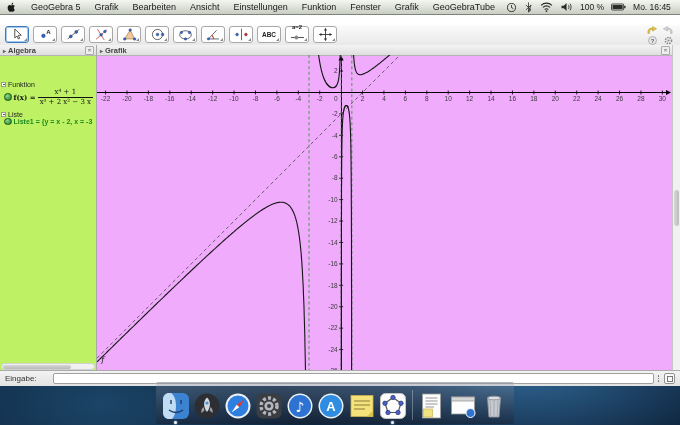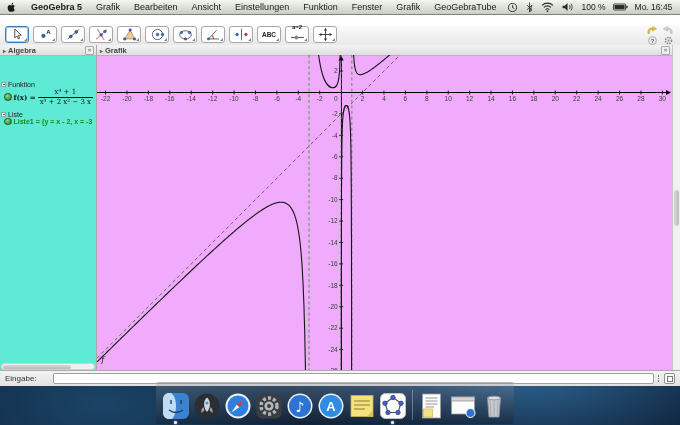--- a/index.html
+++ b/index.html
@@ -6,21 +6,21 @@
   .screen{position:relative;width:680px;height:425px;overflow:hidden;font-family:"Liberation Sans",sans-serif;background:#0a1f38;}
   .wallpaper{position:absolute;inset:0;background:
     radial-gradient(ellipse 420px 180px at 78% 88%, #2e6390 0%, rgba(30,70,110,0) 60%),
     radial-gradient(ellipse 500px 260px at 15% 95%, #1b4466 0%, rgba(20,50,80,0) 65%),
     linear-gradient(180deg,#0e2c4e 0%,#0a2240 55%,#061428 100%);}
   
   .menubar{position:absolute;top:0;left:0;right:0;height:14px;background:linear-gradient(#f4f6f1,#c9cec3);border-bottom:1px solid #7e837b;display:flex;align-items:center;font-size:9px;color:#1a1a1a;z-index:30;}
   .menubar .apple{padding:0 8px 0 7px;display:flex;align-items:center;cursor:default;}
   .menu-items{display:flex;height:100%;align-items:center;}
   .menu-item{padding:0 7px;line-height:14px;white-space:nowrap;}
-  .menu-item.app{font-weight:bold;}
+  .menu-item.app{font-weight:normal;}
   .menu-status{margin-left:auto;display:flex;align-items:center;height:100%;}
   .status-icon{padding:0 4px;display:flex;align-items:center;}
   .status-text{padding:0 3px;font-size:8.5px;white-space:nowrap;}
   
   .window{position:absolute;top:14px;left:0;width:680px;height:372px;background:#fff;z-index:20;}
   .titlebar{position:absolute;top:0;left:0;right:0;height:11px;background:linear-gradient(#ededed,#cfcfcf);border-bottom:1px solid #9b9b9b;}
   .lights{position:absolute;left:4px;top:2.5px;display:flex;gap:4px;}
   .light{width:6px;height:6px;border-radius:50%;border:0.5px solid rgba(0,0,0,.35);}
   .light.red{background:radial-gradient(circle at 35% 30%,#ff9a8a,#e0443a);}
   .light.yellow{background:radial-gradient(circle at 35% 30%,#ffe9a0,#e0a califa33a);background:radial-gradient(circle at 35% 30%,#ffe9a0,#dfa codes83a);background:radial-gradient(circle at 35% 30%,#ffe9a0,#dfa83a);}
@@ -30,21 +30,21 @@
   .tools{position:absolute;left:5px;top:1px;display:flex;gap:4px;}
   .tool{position:relative;width:24px;height:17px;background:#fff;border:1px solid #a8a8a8;border-radius:3px;display:flex;align-items:center;justify-content:center;box-sizing:border-box;}
   .tool svg{width:15px;height:15px;}
   .tool.sel{border:1px solid #3a7abf;box-shadow:inset 0 0 0 1px #a8c8e8;}
   .tool .tri{position:absolute;right:1px;bottom:1px;width:0;height:0;border-left:3px solid transparent;border-bottom:3px solid #8a8a8a;}
   .tool .tlabel{font-size:6.5px;font-weight:bold;color:#222;}
   .tb-right{position:absolute;right:6px;top:1px;display:grid;grid-template-columns:12px 12px;gap:1px 4px;}
   .tb-btn{width:12px;height:9px;display:flex;align-items:center;justify-content:center;}
   .content{position:absolute;top:31px;left:0;right:0;bottom:15px;display:flex;}
   
-  .algebra{position:relative;width:97px;min-width:97px;border-right:1px solid #a9a9a9;background:#5eead4;box-sizing:border-box;overflow:hidden;}
+  .algebra{position:relative;width:97px;min-width:97px;border-right:1px solid #a9a9a9;background:#bef264;box-sizing:border-box;overflow:hidden;}
   .phead{position:absolute;top:0;left:0;right:0;height:10px;background:linear-gradient(#f4f4f4,#dedede);border-bottom:1px solid #b5b5b5;display:flex;align-items:center;font-size:7.5px;font-weight:bold;color:#444;}
   .phead .arr{font-size:6px;color:#666;padding:0 2px 0 3px;}
   .phead .ptitle{flex:1;}
   .phead .pclose{width:7px;height:7px;border:1px solid #aaa;border-radius:1px;background:#eee;color:#777;font-size:6px;line-height:6px;text-align:center;margin-right:2px;}
   .alg-row{position:absolute;left:0;display:flex;align-items:center;margin-top:24px;}
   .tbox{width:5px;height:5px;border:1px solid #999;display:inline-block;position:relative;margin:0 2px 0 1px;box-sizing:border-box;background:#fff;}
   .tbox::after{content:"";position:absolute;left:0.5px;right:0.5px;top:1.2px;border-top:1px solid #555;}
   .sect-label{font-size:7px;color:#222;}
   .marble{width:5.5px;height:5.5px;border-radius:50%;border:0.5px solid #14591   4;border:0.5px solid #145914;background:radial-gradient(circle at 35% 30%,#8fd88f,#1e7a1e);margin:0 2px 0 4px;}
   .math{font-family:"DejaVu Serif",serif;font-size:7px;color:#111;display:flex;align-items:center;}

